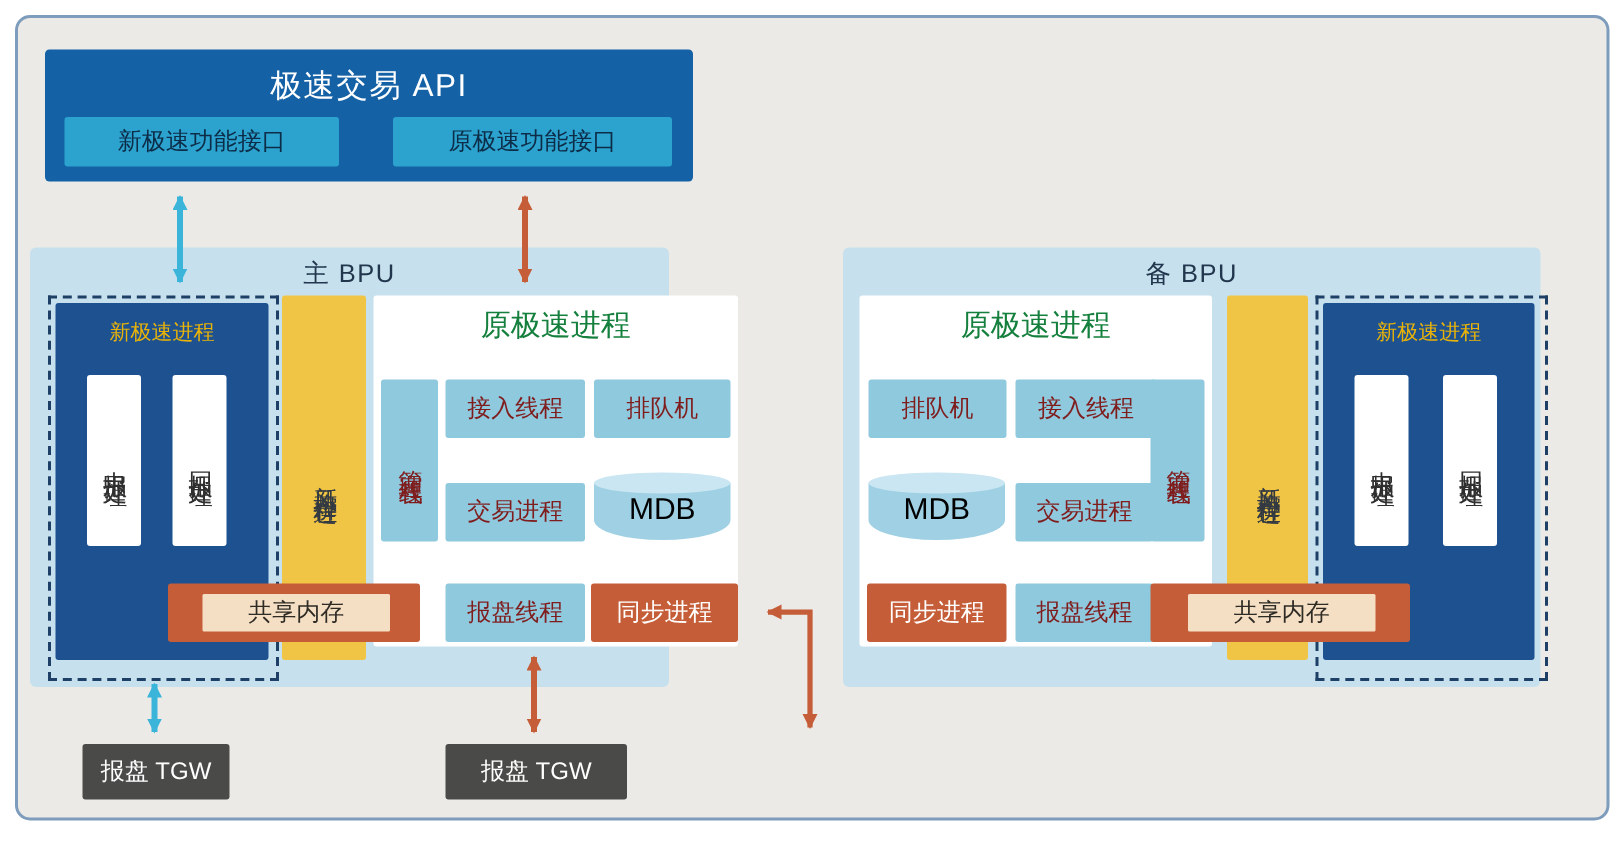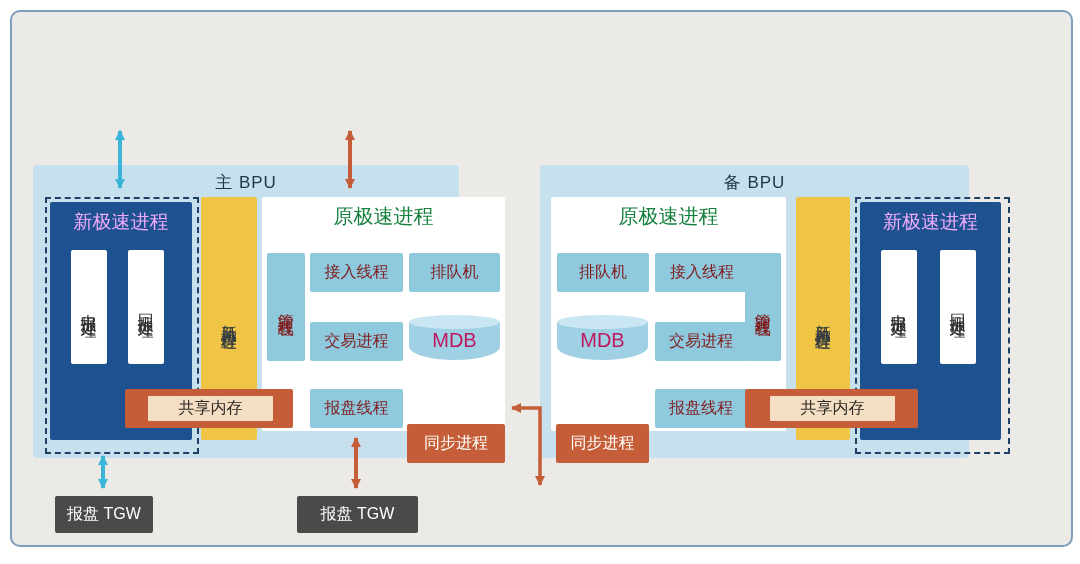--- a/index.html
+++ b/index.html
@@ -14,52 +14,57 @@
   
   .api-box{left:30px;top:33px;width:432px;height:88px;background:#1461a5;border-radius:3px;}
   .api-title{left:0;top:7px;width:100%;height:34px;color:#fff;font-size:21px;letter-spacing:1px;}
   .api-btn{top:45px;height:33px;background:#2ba3ce;color:#0d2c48;font-size:16px;border-radius:2px;}
 
   
   .bpu{top:165px;height:293px;background:#c6e1ed;border-radius:4px;}
   .bpu-title{left:0;top:6px;width:100%;height:22px;color:#22364d;font-size:17px;letter-spacing:1px;}
   .dashed{border:2px dashed #1e4066;background:transparent;}
   .darkbox{background:#1d5190;border-radius:2px;}
-  .dark-title{left:0;top:7px;width:100%;height:26px;color:#f0abfc;font-size:19px;}
+  .dark-title{left:0;top:7px;width:100%;height:26px;color:#eab308;font-size:14px;}
   .vwhite{background:#fff;border-radius:2px;color:#2f2f2f;font-size:16px;}
   .vtext{writing-mode:vertical-rl;text-orientation:upright;letter-spacing:3px;line-height:1.1;}
   .yellowbar{background:#f0c545;color:#333a42;font-size:16px;border-radius:2px;}
   .whitebox{background:#ffffff;border-radius:2px;}
   .wb-title{left:0;top:6px;width:100%;height:26px;color:#15803d;font-size:20px;}
   .proc{background:#8fc9de;color:#7f1d1d;font-size:16px;border-radius:2px;}
-  .orange{background:#c55e38;color:#fff;font-size:16px;border-radius:2px;margin-top:35px;}
+  .orange{background:#c55e38;color:#fff;font-size:16px;border-radius:2px;}
   .shared{background:#c55e38;border-radius:2px;z-index:6;}
   .shared-in{position:absolute;top:7px;bottom:7px;background:#f5dfc4;color:#2e2a24;
              font-size:16px;border-radius:1px;}
 
   
   .cyl{position:absolute;}
   .cyl-body{position:absolute;left:0;right:0;bottom:0;border-radius:0 0 50% 50% / 0 0 35% 35%;}
   .cyl-lid{position:absolute;left:0;right:0;top:0;border-radius:50%;}
   .cyl-label{position:absolute;left:0;right:0;top:0;bottom:0;display:flex;align-items:center;
-             justify-content:center;color:#be185d;}
+             justify-content:center;color:#000000;}
 
   
   .tgw{top:496px;height:37px;background:#4a4a48;color:#fff;font-size:16px;border-radius:2px;}
 
   .arrows{position:absolute;left:0;top:0;width:1080px;height:564px;z-index:50;pointer-events:none;}
 </style>
 </head>
 <body>
 
 <div class="page">
   <div class="canvas abs"></div>
 
+  <div class="abs api-box">
+    <div class="abs api-title center nowrap">极速交易 API</div>
+    <div class="abs api-btn center nowrap" style="left:13px;width:183px;">新极速功能接口</div>
+    <div class="abs api-btn center nowrap" style="left:232px;width:186px;">原极速功能接口</div>
+  </div>
 
-  <div class="abs bpu" style="left:33px;width:426px;">
+  <div class="abs bpu" style="left:20px;width:426px;">
     <div class="abs bpu-title center nowrap">主 BPU</div>
 
     <div class="abs dashed" style="left:12px;top:32px;width:150px;height:253px;"></div>
     <div class="abs darkbox" style="left:17px;top:37px;width:142px;height:238px;">
       <div class="abs dark-title center nowrap">新极速进程</div>
       <div class="abs vwhite center" style="left:21px;top:48px;width:36px;height:114px;">
         <span class="vtext">申报处理</span>
       </div>
       <div class="abs vwhite center" style="left:78px;top:48px;width:36px;height:114px;">
         <span class="vtext">回报处理</span>
@@ -85,21 +90,21 @@
       </div>
       <div class="abs proc center nowrap" style="left:48px;top:192px;width:93px;height:39px;">报盘线程</div>
       <div class="abs orange center nowrap" style="left:145px;top:192px;width:98px;height:39px;">同步进程</div>
     </div>
 
     <div class="abs shared" style="left:92px;top:224px;width:168px;height:39px;">
       <div class="shared-in center nowrap" style="left:23px;width:125px;">共享内存</div>
     </div>
   </div>
 
-  <div class="abs bpu" style="left:540px;width:429px;">
+  <div class="abs bpu" style="left:562px;width:429px;padding-left:36px;">
     <div class="abs bpu-title center nowrap">备 BPU</div>
 
     <div class="abs whitebox" style="left:11px;top:32px;width:235px;height:234px;">
       <div class="abs wb-title center nowrap">原极速进程</div>
       <div class="abs proc center nowrap" style="left:6px;top:56px;width:92px;height:39px;">排队机</div>
       <div class="abs proc center nowrap" style="left:104px;top:56px;width:94px;height:39px;">接入线程</div>
       <div class="abs proc center" style="left:194px;top:56px;width:36px;height:108px;">
         <span class="vtext">管理线程</span>
       </div>
       <div class="cyl" style="left:6px;top:118px;width:91px;height:45px;">

